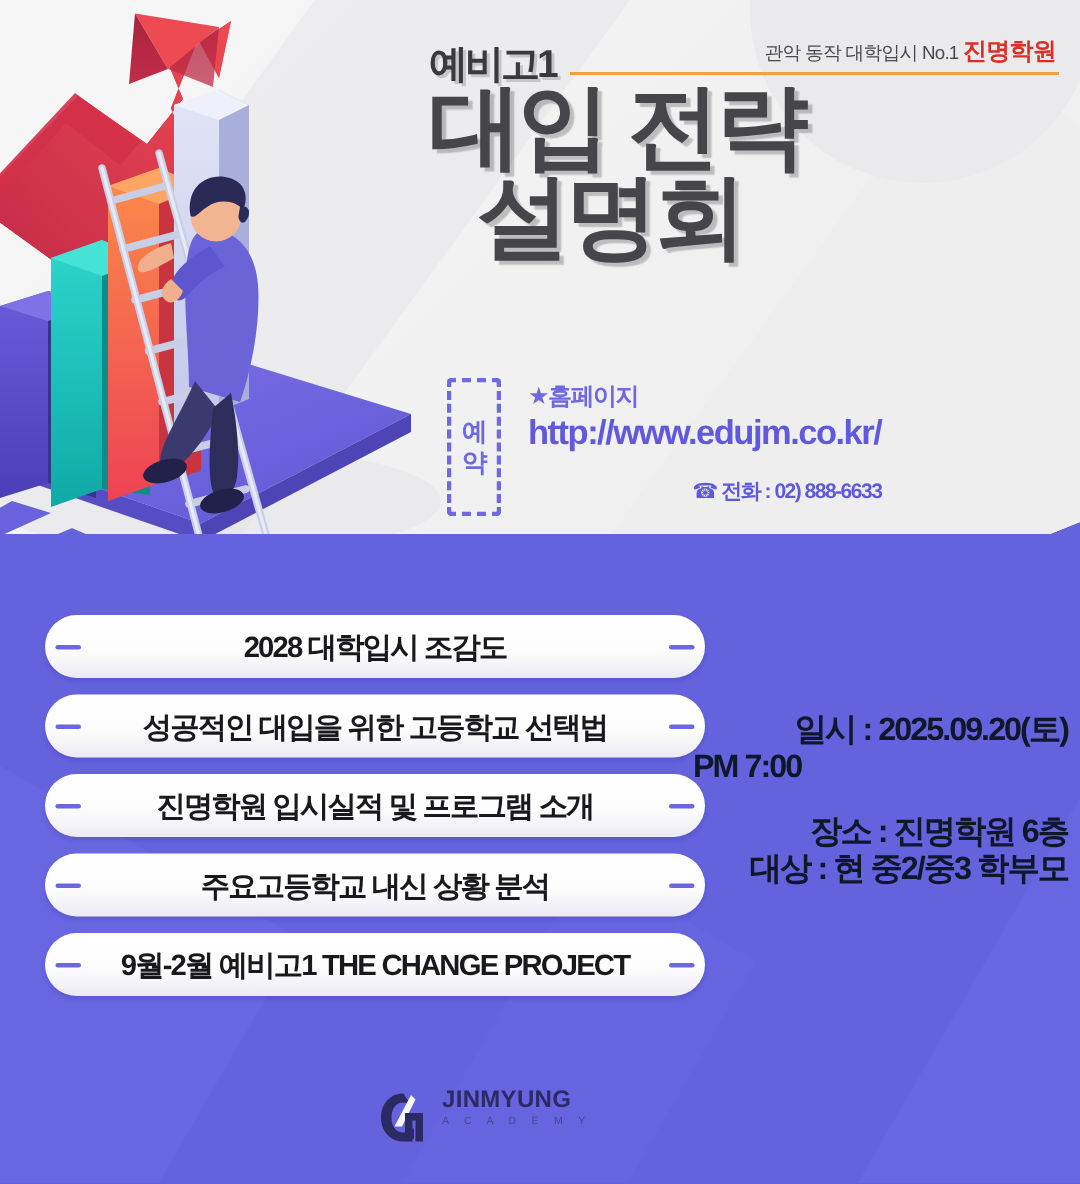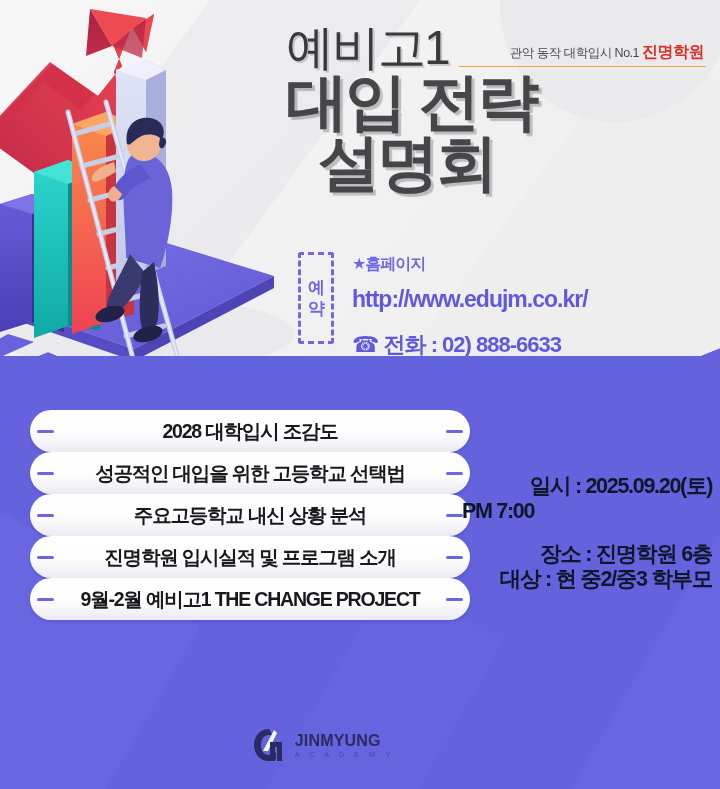--- a/index.html
+++ b/index.html
@@ -36,21 +36,21 @@
     transform:rotate(36deg); left:150px; top:-150px; opacity:.55;
   }
 
   
   .illus { position:absolute; left:-6px; top:4px; width:300px; height:368px; }
 
   
   .header-block { position:absolute; left:286px; top:24px; width:420px; }
   .pre-row { display:flex; align-items:flex-end; gap:10px; }
   .pre-title {
-    font-size:48px; font-weight:normal; color:#3a3a3c; letter-spacing:-2px;
+    font-size:26px; font-weight:bold; color:#3a3a3c; letter-spacing:-2px;
     line-height:1; text-shadow:2px 2px 0 rgba(0,0,0,.16);
   }
   .tagline-wrap { padding-bottom:5px; flex:1; }
   .tagline {
     font-size:12.5px; color:#4a4a4c; letter-spacing:-.5px; white-space:nowrap;
     text-align:right; padding-right:2px;
   }
   .tagline .brand { color:#d93025; font-weight:bold; font-size:16px; }
   .tag-underline { height:1.5px; background:#f0a33c; margin-top:3px; width:100%; }
 
@@ -63,36 +63,36 @@
 
   
   .contact { position:absolute; left:298px; top:252px; display:flex; gap:18px; }
   .resv-box {
     width:36px; height:92px; border:3px dashed #6f68e0; border-radius:3px;
     display:flex; flex-direction:column; align-items:center; justify-content:center;
     color:#6f68e0; font-weight:bold; font-size:17px; line-height:1.25; letter-spacing:-1px;
   }
   .contact-text { padding-top:2px; }
   .c-line1 { font-size:16px; font-weight:bold; color:#6f68e0; letter-spacing:-1px; }
-  .c-url { font-size:23px; font-weight:bold; color:#6059dd; letter-spacing:-1px; margin-top:11px; }
-  .c-phone { font-size:22px; font-weight:bold; color:#6059dd; letter-spacing:-1px; margin-top:17px; }
+  .c-url { font-size:23px; font-weight:bold; color:#6059dd; letter-spacing:-1px; margin-top:0; }
+  .c-phone { font-size:14px; font-weight:bold; color:#6059dd; letter-spacing:-1px; margin-top:17px;text-align:right; }
 
   
   .bottom {
     position:absolute; left:0; top:356px; width:720px; height:433px;
     background:#6562DE; overflow:hidden;
   }
   .btm-shape { position:absolute; background:#6d6ae4; opacity:.55; }
   .bs1 { width:300px; height:520px; transform:rotate(30deg); left:-210px; top:160px; }
   .bs2 { width:250px; height:560px; transform:rotate(30deg); right:-140px; top:120px; }
   .bs3 { width:130px; height:330px; transform:rotate(30deg); left:300px; top:230px; opacity:.35; }
 
   .pill-list { position:absolute; left:30px; top:54px; width:440px; }
   .pill {
-    position:relative; height:42px; 
+    position:relative; height:42px; margin-bottom:11px;
     background:linear-gradient(180deg,#ffffff 0%,#fdfdfd 55%,#eceaf2 100%);
     border-radius:21px; display:flex; align-items:center; justify-content:center;
     box-shadow:0 2px 3px rgba(40,30,120,.18);
   }
   .pill-text {
     font-size:19.5px; font-weight:bold; color:#19181c; letter-spacing:-1.2px;
     white-space:nowrap;
   }
   .pill .dash {
     position:absolute; width:17px; height:3px; background:#6c66e2; border-radius:2px;
@@ -103,21 +103,21 @@
   .info-block { position:absolute; right:8px; top:118px; width:245px; text-align:right; }
   .info-line {
     font-size:21.5px; font-weight:bold; color:#0f172a; letter-spacing:-1.3px;
     line-height:1.16; white-space:nowrap;
   }
   .info-line.sub { text-align:left; }
   .info-gap { height:18px; }
 
   
   .footer { position:absolute; left:0; top:726px; width:644px; display:flex;
-            align-items:center; justify-content:center; gap:7px; }
+            justify-content:center; gap:7px; }
   .logo-mark { width:38px; height:38px; position:relative; }
   .logo-text { line-height:1; }
   .logo-name { font-size:16px; font-weight:bold; color:#2b2a63; letter-spacing:.2px; }
   .logo-sub { font-size:7px; color:#4a468f; letter-spacing:4.2px; margin-top:2px; }
 </style>
 </head>
 <body>
 
 <div class="poster">
 
@@ -266,26 +266,26 @@
       <span class="pill-text">2028 대학입시 조감도</span>
       <span class="dash r"></span>
     </div>
     <div class="pill">
       <span class="dash l"></span>
       <span class="pill-text">성공적인 대입을 위한 고등학교 선택법</span>
       <span class="dash r"></span>
     </div>
     <div class="pill">
       <span class="dash l"></span>
+      <span class="pill-text">진명학원 입시실적 및 프로그램 소개</span>
+      <span class="dash r"></span>
+    </div>
+    <div class="pill">
+      <span class="dash l"></span>
       <span class="pill-text">주요고등학교 내신 상황 분석</span>
-      <span class="dash r"></span>
-    </div>
-    <div class="pill">
-      <span class="dash l"></span>
-      <span class="pill-text">진명학원 입시실적 및 프로그램 소개</span>
       <span class="dash r"></span>
     </div>
     <div class="pill">
       <span class="dash l"></span>
       <span class="pill-text">9월-2월 예비고1 THE CHANGE PROJECT</span>
       <span class="dash r"></span>
     </div>
   </div>
 
   <div class="info-block" style="position:absolute;right:8px;top:474px;width:250px;">

